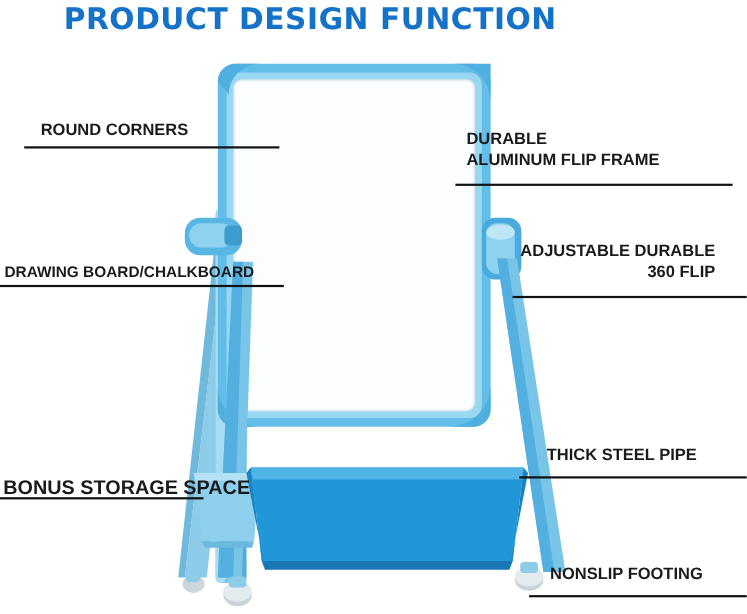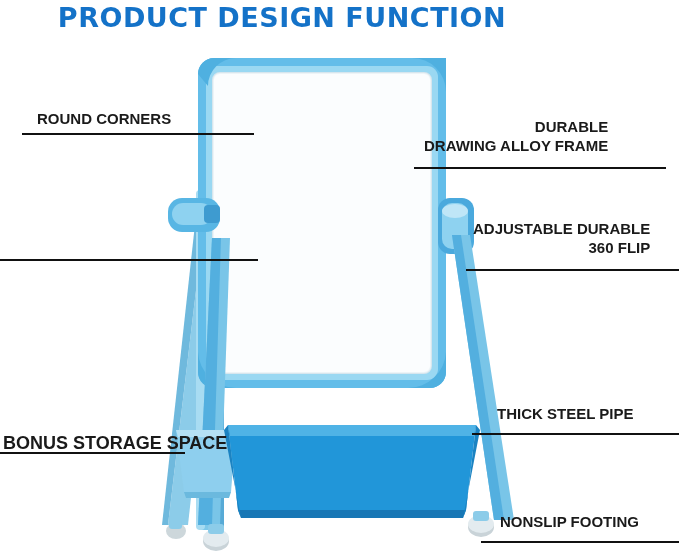--- a/index.html
+++ b/index.html
@@ -131,26 +131,27 @@
   <div class="rule" style="left:0px; top:259px; width:258px;"></div>
   <div class="rule" style="left:0px; top:452px; width:185px;"></div>
 
   <div class="rule" style="left:414px; top:167px; width:252px;"></div>
   <div class="rule" style="left:466px; top:269px; width:213px;"></div>
   <div class="rule" style="left:472px; top:433px; width:207px;"></div>
   <div class="rule" style="left:481px; top:541px; width:198px;"></div>
 
   <div class="callout-label" style="left:37px; top:110px; font-size:15px;">ROUND CORNERS</div>
 
+  <div class="callout-label" style="left:4px; top:239px; font-size:14px;">DRAWING BOARD/CHALKBOARD</div>
 
   <div class="callout-label" style="left:3px; top:432px; font-size:18px;">BONUS STORAGE SPACE</div>
 
   <div class="callout-label" style="left:424px; top:118px; font-size:15px;">
-    <div style="text-align:right;">DURABLE</div>
-    <div>DRAWING ALLOY FRAME</div>
+    <div style="text-align:left;">DURABLE</div>
+    <div>ALUMINUM FLIP FRAME</div>
   </div>
 
   <div class="callout-label" style="left:473px; top:220px; font-size:15px;">
     <div>ADJUSTABLE DURABLE</div>
     <div style="text-align:right;">360 FLIP</div>
   </div>
 
   <div class="callout-label" style="left:497px; top:405px; font-size:15px;">THICK STEEL PIPE</div>
 
   <div class="callout-label" style="left:500px; top:513px; font-size:15px;">NONSLIP FOOTING</div>

